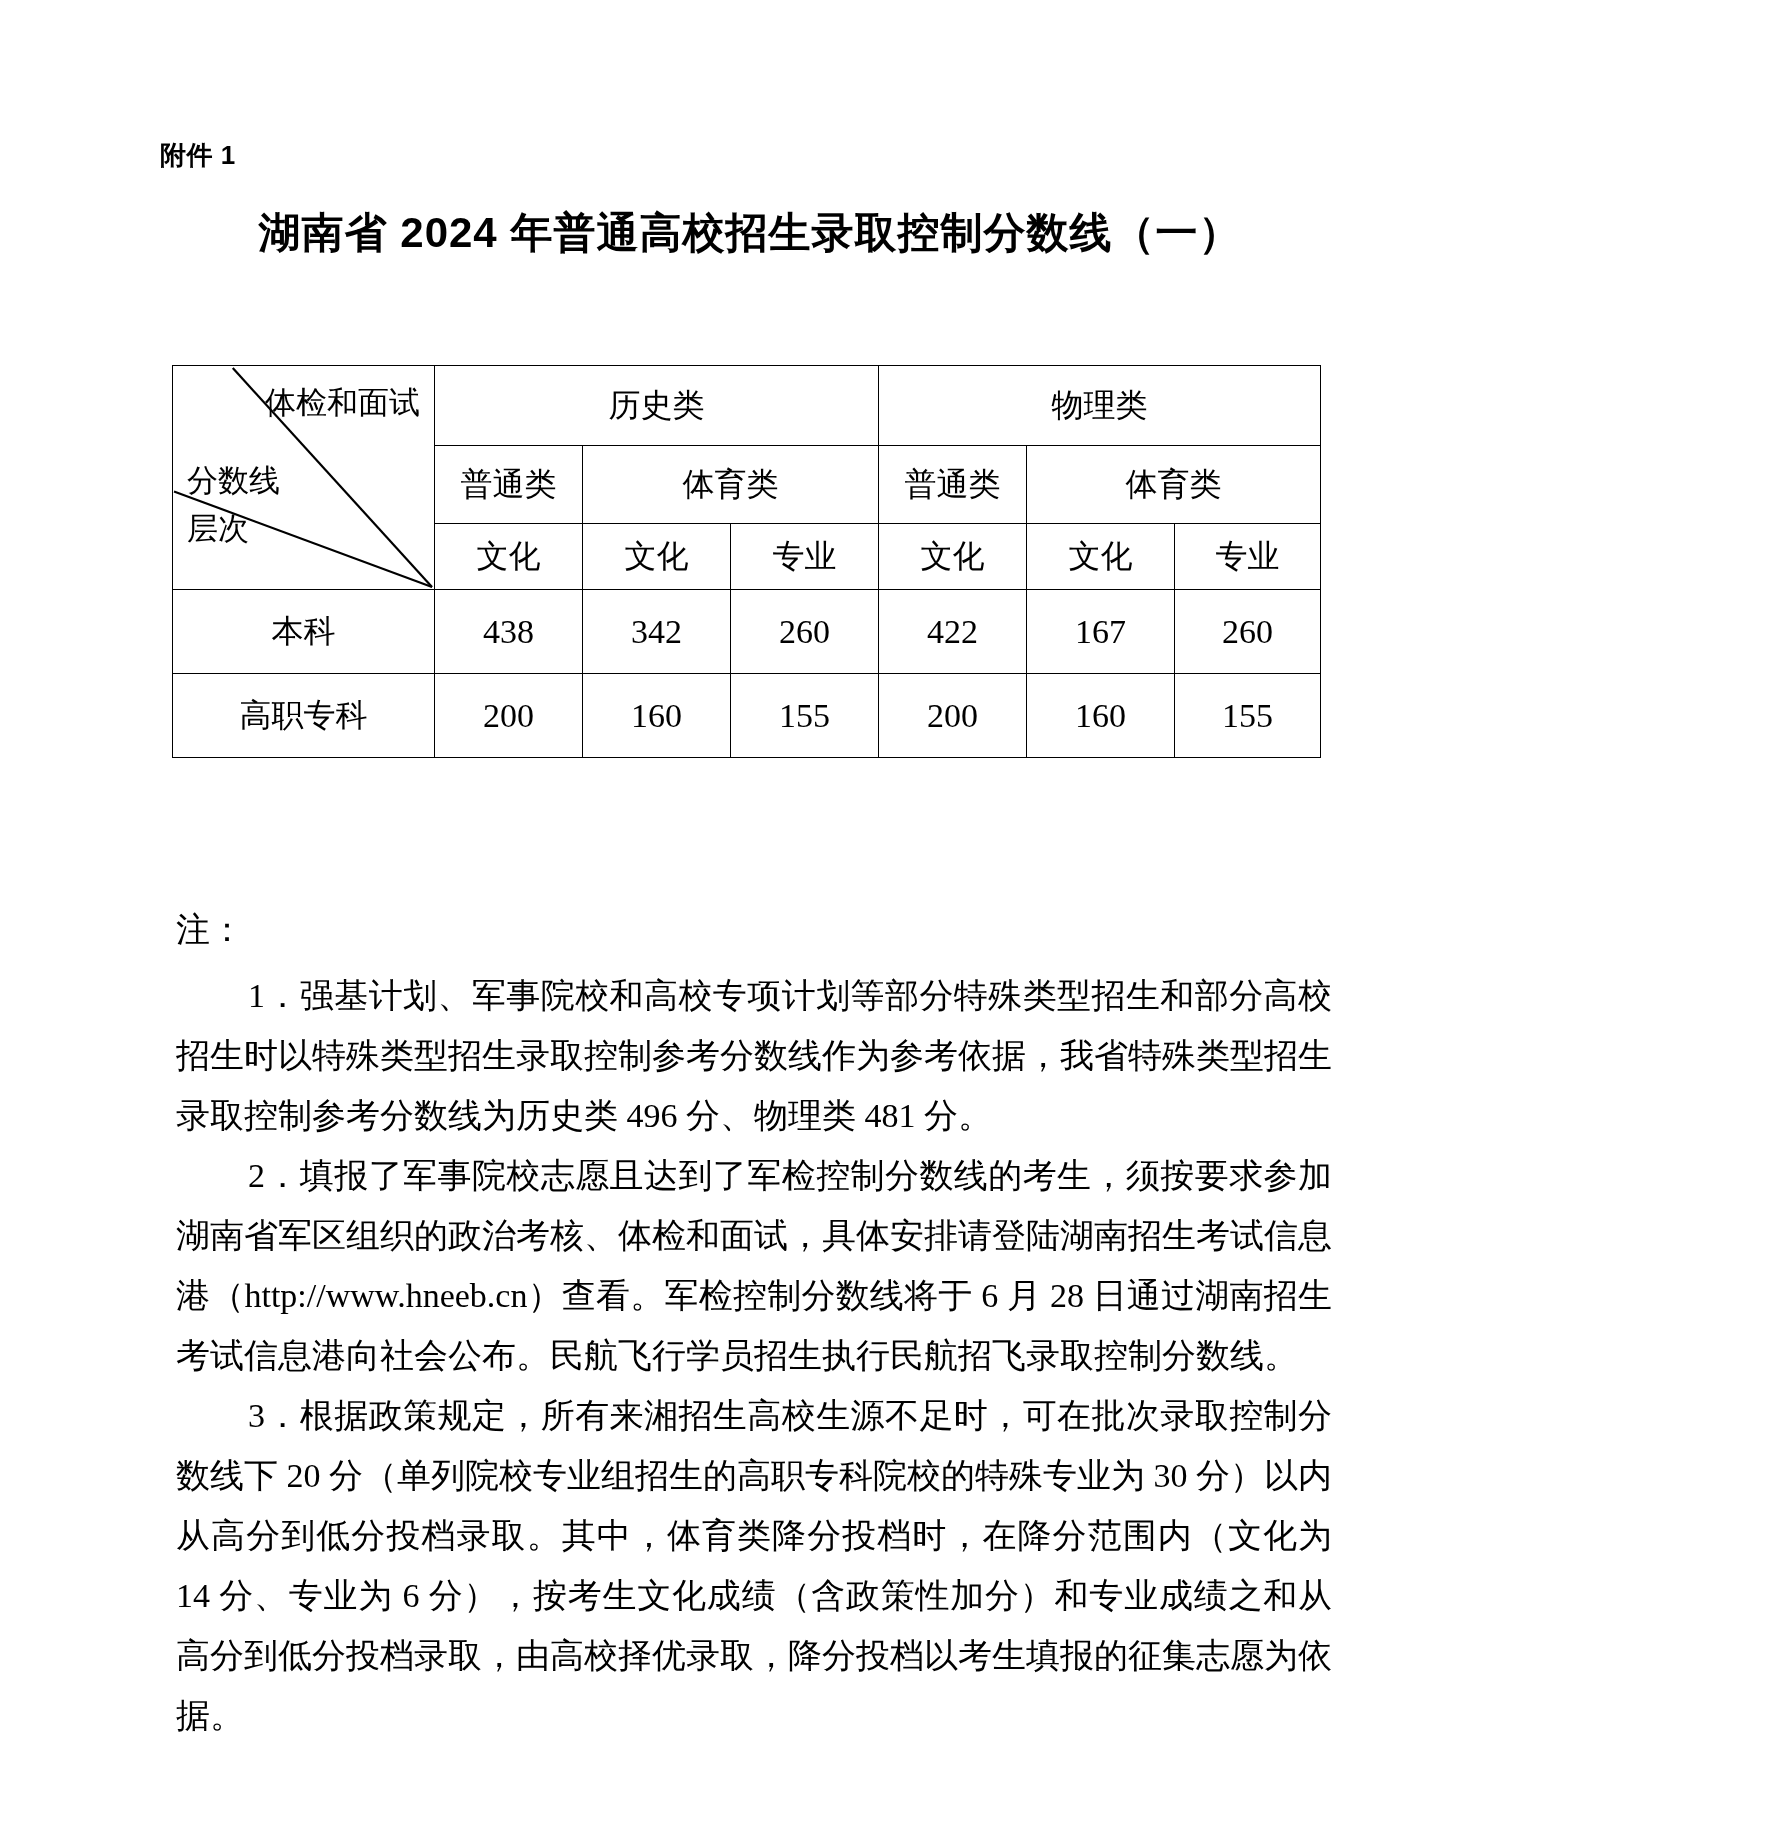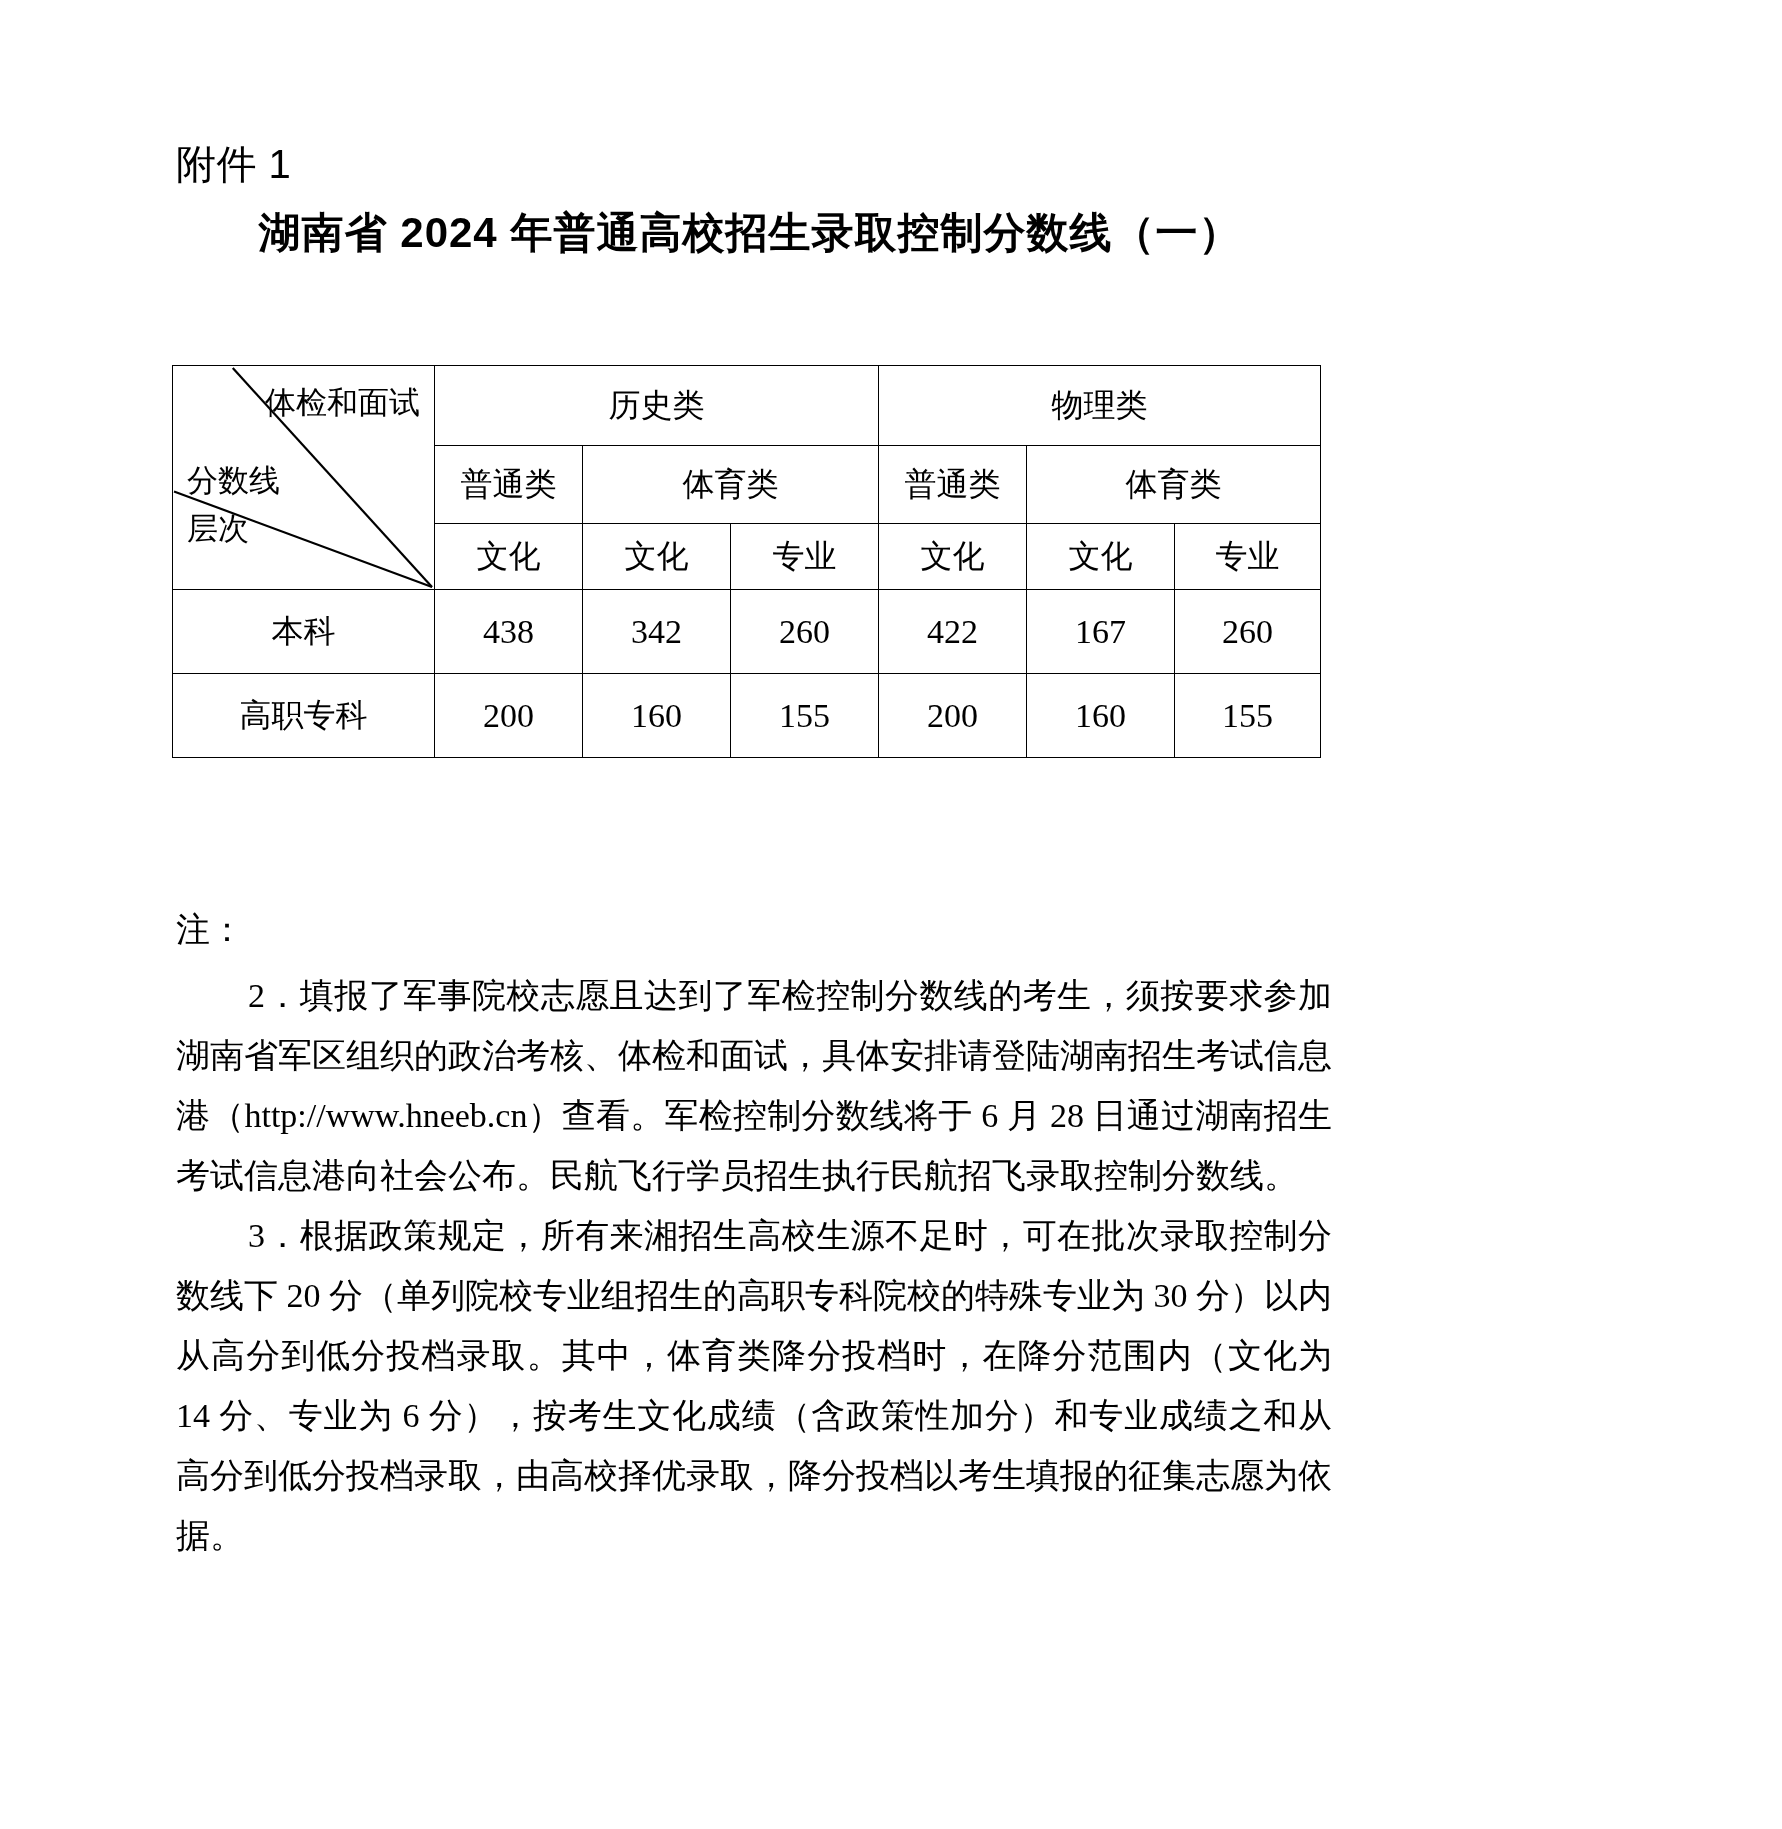--- a/index.html
+++ b/index.html
@@ -18,27 +18,27 @@
     position: relative;
     width: 1782px;
     height: 1829px;
     box-sizing: border-box;
     padding: 0;
   }
 
   
   .attachment-label {
     position: absolute;
-    left: 176px;
+    left: 160px;
     top: 140px;
-    font-size: 40px;
+    font-size: 26px;
     line-height: 1.2;
     letter-spacing: 0.5px;
     font-family: "Liberation Sans", "DejaVu Sans", sans-serif;
-    font-weight: 400;
+    font-weight: 700;
   }
   .doc-title {
     position: absolute;
     left: 0;
     top: 205px;
     width: 1500px;
     text-align: center;
     font-size: 42px;
     font-weight: 700;
     letter-spacing: 1px;
@@ -188,17 +188,18 @@
           <td class="num">200</td>
           <td class="num">160</td>
           <td class="num">155</td>
         </tr>
       </tbody>
     </table>
   </div>
 
   <div class="notes">
     <p class="note-head">注：</p>
+    <p class="note-item">1．强基计划、军事院校和高校专项计划等部分特殊类型招生和部分高校招生时以特殊类型招生录取控制参考分数线作为参考依据，我省特殊类型招生录取控制参考分数线为历史类 496 分、物理类 481 分。</p>
     <p class="note-item">2．填报了军事院校志愿且达到了军检控制分数线的考生，须按要求参加湖南省军区组织的政治考核、体检和面试，具体安排请登陆湖南招生考试信息港（http://www.hneeb.cn）查看。军检控制分数线将于 6 月 28 日通过湖南招生考试信息港向社会公布。民航飞行学员招生执行民航招飞录取控制分数线。</p>
     <p class="note-item">3．根据政策规定，所有来湘招生高校生源不足时，可在批次录取控制分数线下 20 分（单列院校专业组招生的高职专科院校的特殊专业为 30 分）以内从高分到低分投档录取。其中，体育类降分投档时，在降分范围内（文化为 14 分、专业为 6 分），按考生文化成绩（含政策性加分）和专业成绩之和从高分到低分投档录取，由高校择优录取，降分投档以考生填报的征集志愿为依据。</p>
   </div>
 
 </div>
 
 </body></html>

